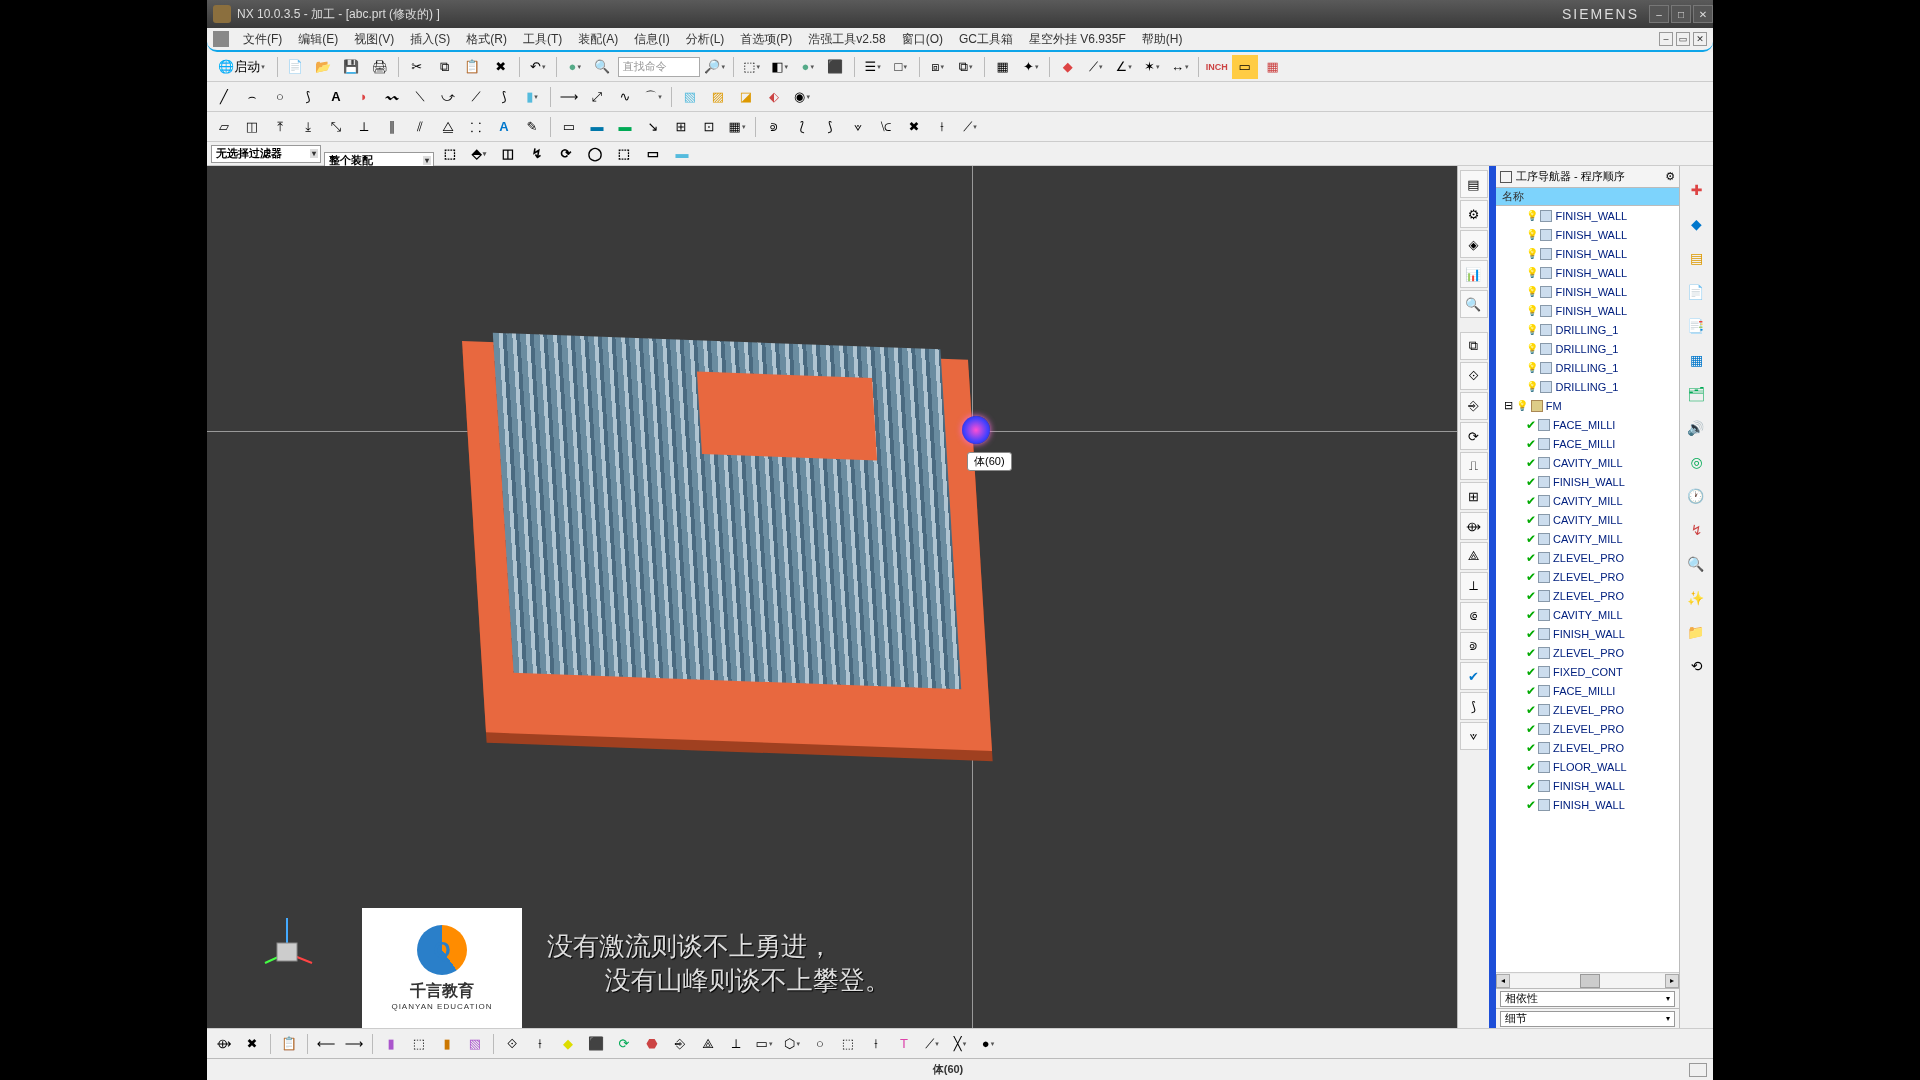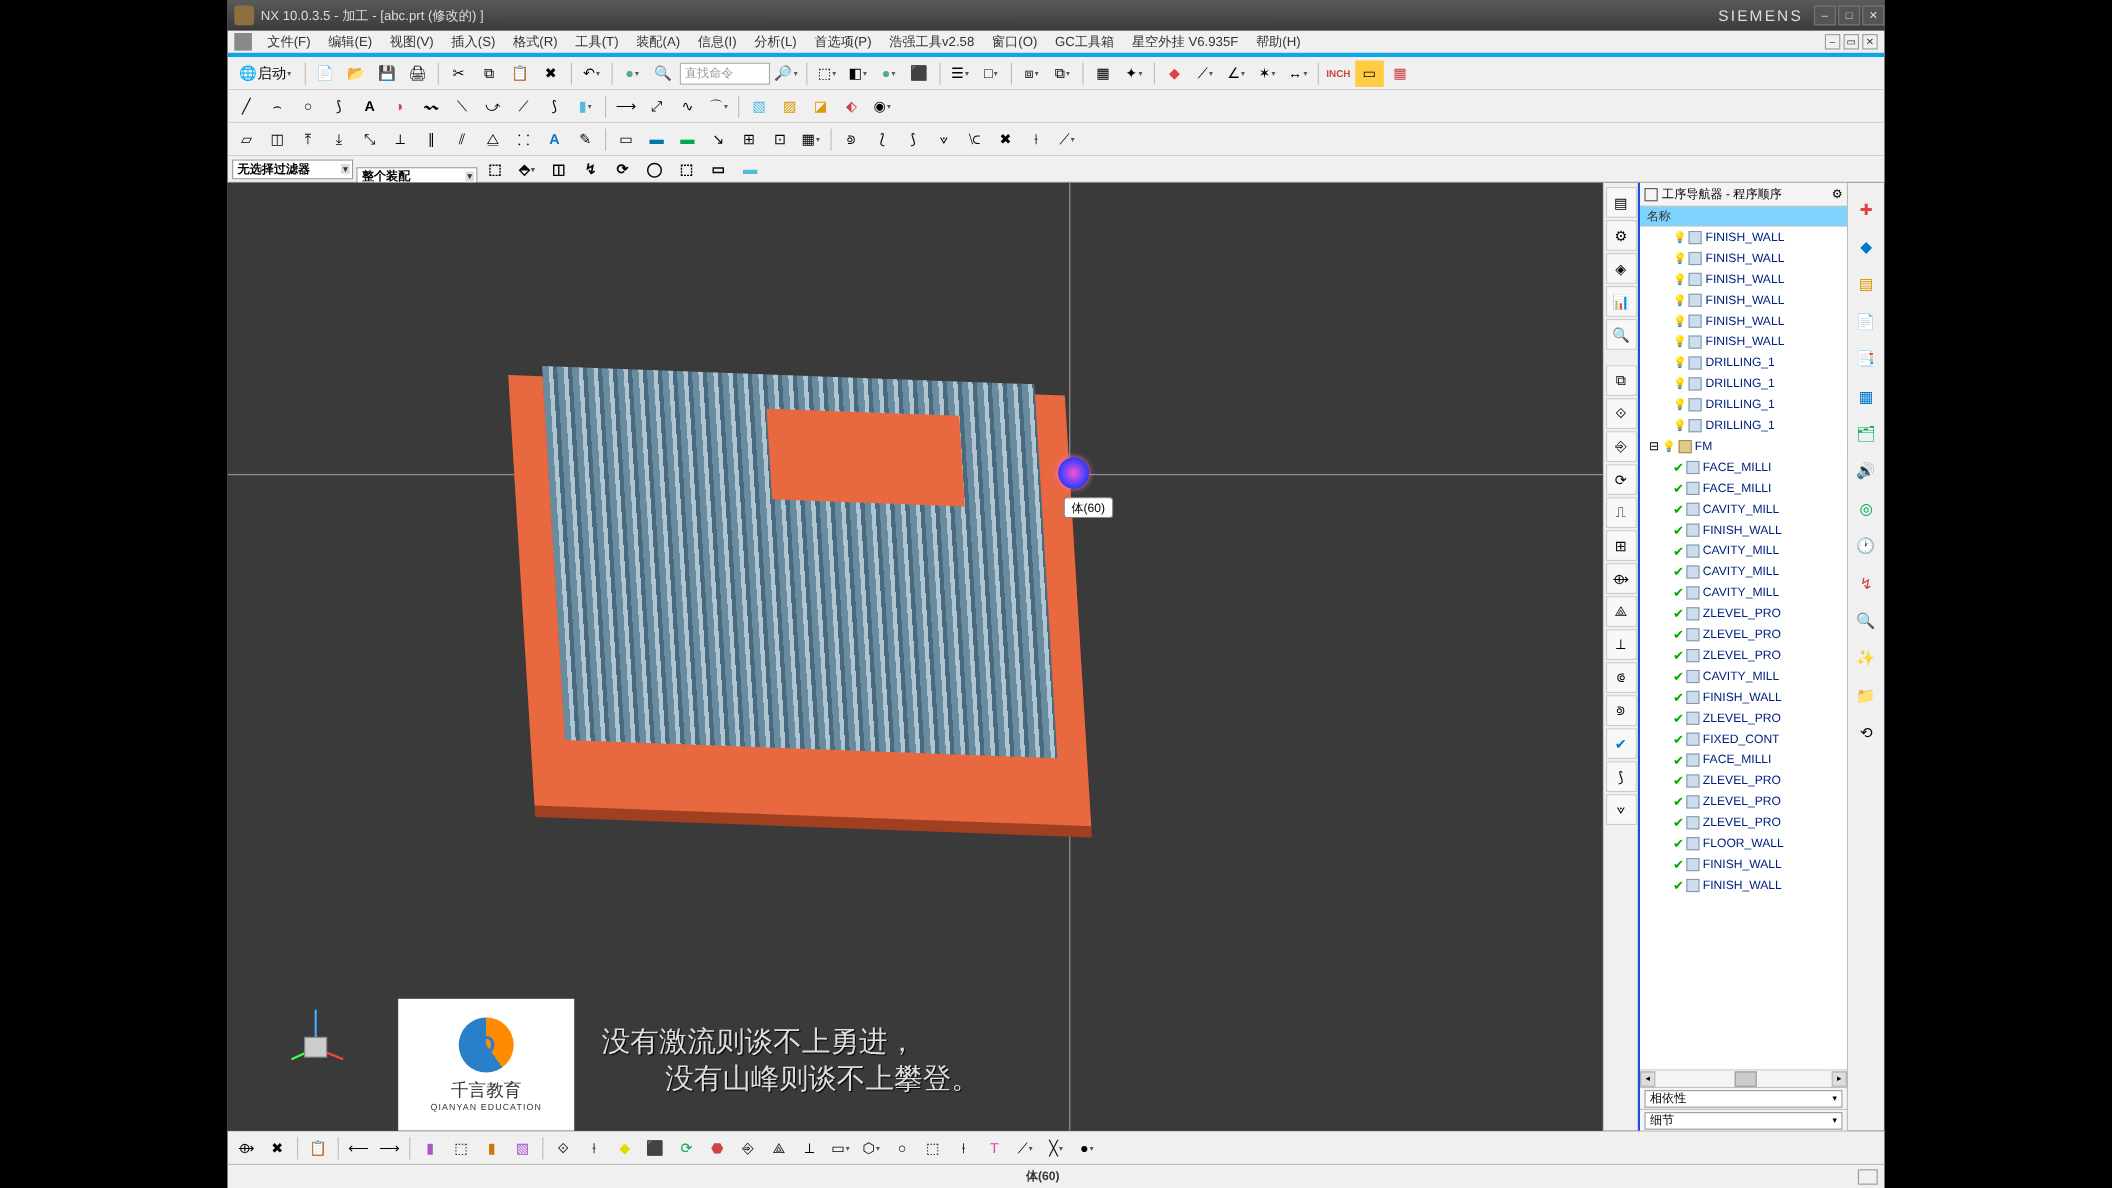--- a/index.html
+++ b/index.html
@@ -3,21 +3,21 @@
 <meta charset="utf-8">
 <style>
 * { margin: 0; padding: 0; box-sizing: border-box; font-family: "Microsoft YaHei", Tahoma, sans-serif; }
 body { background: #000; width: 1920px; height: 1080px; overflow: hidden; }
 .app { position: absolute; left: 207px; top: 0; width: 1506px; height: 1080px; background: #eee; display: flex; flex-direction: column; }
 .titlebar { height: 28px; background: linear-gradient(#5a5a5a,#3a3a3a); display: flex; align-items: center; color: #ddd; font-size: 12px; padding-left: 6px; }
 .titlebar .logo { width: 18px; height: 18px; background: #8b6f3e; border-radius: 3px; margin-right: 6px; }
 .titlebar .brand { margin-left: auto; font-weight: normal; letter-spacing: 2px; color: #ddd; font-size: 14px; padding-right: 8px; }
 .titlebar .win-btns { display: flex; }
 .titlebar .win-btn { width: 20px; height: 18px; background: #555; border: 1px solid #777; margin-left: 2px; color: #ddd; font-size: 10px; display: flex; align-items: center; justify-content: center; }
-.menubar { height: 24px; background: #f0f0f0; border-bottom: 4px solid #0ea5e9; display: flex; align-items: center; font-size: 12px; color: #333; padding-left: 6px; }
+.menubar { height: 24px; background: #f0f0f0; border-bottom: 2px solid #0ea5e9; display: flex; align-items: center; font-size: 12px; color: #333; padding-left: 6px; border-radius: 10px; }
 .menubar .micon { width: 16px; height: 16px; background: #888; margin-right: 6px; }
 .menubar .mitem { padding: 0 8px; cursor: default; }
 .menubar .mdi { margin-left: auto; display: flex; padding-right: 6px; }
 .menubar .mdi span { width: 14px; height: 14px; border: 1px solid #999; margin-left: 3px; font-size: 9px; display: flex; align-items: center; justify-content: center; }
 .toolbar { height: 30px; background: #f0f0f0; border-bottom: 1px solid #ccc; display: flex; align-items: center; padding: 0 4px; gap: 2px; }
 .tbtn { width: 26px; height: 24px; border: 1px solid transparent; display: flex; align-items: center; justify-content: center; font-size: 13px; }
 .tsep { width: 1px; height: 20px; background: #bbb; margin: 0 3px; }
 .tdrop::after { content: "▾"; font-size: 7px; margin-left: 1px; color: #555; }
 .search-box { width: 82px; height: 20px; border: 1px solid #aaa; background: #fff; font-size: 11px; color: #999; padding: 0 4px; display: flex; align-items: center; }
 .filter-row { height: 24px; background: #f0f0f0; border-bottom: 1px solid #ccc; display: flex; align-items: center; padding: 0 4px; gap: 3px; font-weight: bold; }
@@ -33,21 +33,21 @@
 .fins2 { position: absolute; width: 180px; height: 80px; left: 250px; top: 70px; transform: skewX(-8deg) skewY(14deg) rotate(-12deg); background: #e8683f; }
 .cursor-dot { position: absolute; left: 755px; top: 250px; width: 28px; height: 28px; border-radius: 50%; background: radial-gradient(circle,#ff4fd4 0%, #4040ff 60%, #2020a0 100%); box-shadow: 0 0 6px #ff6fe0; }
 .tip { position: absolute; left: 760px; top: 286px; background: #fff; border: 1px solid #888; padding: 1px 6px; font-size: 11px; border-radius: 3px; }
 .triad { position: absolute; left: 50px; bottom: 60px; width: 60px; height: 60px; }
 .logo-card { position: absolute; left: 155px; bottom: 0px; width: 160px; height: 120px; background: #fff; display: flex; flex-direction: column; align-items: center; justify-content: center; font-size: 13px; color: #333; }
 .logo-card .lg { width: 50px; height: 50px; border-radius: 50%; background: conic-gradient(#ff8c00 0 40%, #2a7fc9 40% 100%); margin-bottom: 6px; position: relative; }
 .logo-card .lg::after { content:"Q"; position:absolute; inset:0; display:flex; align-items:center; justify-content:center; color:#2a7fc9; font-weight:bold; font-size:22px; }
 .subtitle { position: absolute; bottom: 30px; left: 340px; color: #ddd; font-size: 26px; text-shadow: 1px 1px 1px #000; line-height: 1.3; white-space: pre; }
 .right-rail { width: 32px; background: #f0f0f0; border-left: 1px solid #bbb; display: flex; flex-direction: column; align-items: center; padding-top: 4px; gap: 2px; }
 .rail-btn { width: 28px; height: 28px; border: 1px solid #ccc; background: #f8f8f8; display:flex; align-items:center; justify-content:center; font-size:13px; }
-.nav-panel { width: 190px; background: #f0f0f0; border-left: 2px solid #1d4ed8; display: flex; flex-direction: column; font-size: 11px; }
+.nav-panel { width: 190px; background: #f0f0f0; border-left: 7px solid #1d4ed8; display: flex; flex-direction: column; font-size: 11px; }
 .nav-header { height: 22px; display: flex; align-items: center; border-bottom: 1px solid #bbb; padding: 0 4px; gap: 4px; background:#f4f4f4; }
 .nav-header .icon-sq { width:12px; height:12px; border:1px solid #555; }
 .nav-cols { height: 18px; border-bottom: 1px solid #bbb; padding: 0 6px; display:flex; align-items:center; background:#7dd3fc; color:#333; }
 .tree { flex: 1; overflow-y: auto; background: #fff; position: relative; }
 .tree-inner { position:absolute; inset:0; }
 .tree-row { display: flex; align-items: center; height: 19px; padding-left: 30px; white-space: nowrap; }
 .tree-row.grp { padding-left: 8px; background:#fff; }
 .tree-row .tick { color: #0a0; margin-right: 2px; font-size:12px; }
 .tree-row .bulb { color: #e0a000; margin-right: 2px; font-size:10px; }
 .tree-row .doc { width:12px; height:12px; background:#cde; border:1px solid #89a; margin-right:3px; }
@@ -242,21 +242,21 @@
       <div class="triad">
         <svg width="60" height="60">
           <line x1="30" y1="45" x2="30" y2="10" stroke="#4af" stroke-width="2"></line>
           <line x1="30" y1="45" x2="55" y2="55" stroke="#f44" stroke-width="2"></line>
           <line x1="30" y1="45" x2="8" y2="55" stroke="#4f4" stroke-width="2"></line>
           <rect x="20" y="35" width="20" height="18" fill="#ccc" stroke="#888"></rect>
         </svg>
       </div>
       <div class="logo-card">
         <div class="lg"></div>
-        <div style="font-weight:normal;font-size:16px;">千言教育</div>
+        <div style="font-weight:bold;font-size:16px;">千言教育</div>
         <div style="font-size:8px; letter-spacing:1px;">QIANYAN EDUCATION</div>
       </div>
       <div class="subtitle">没有激流则谈不上勇进，
         没有山峰则谈不上攀登。</div>
     </div>
 
     <div class="right-rail">
       <div class="rail-btn">▤</div>
       <div class="rail-btn">⚙</div>
       <div class="rail-btn">◈</div>

